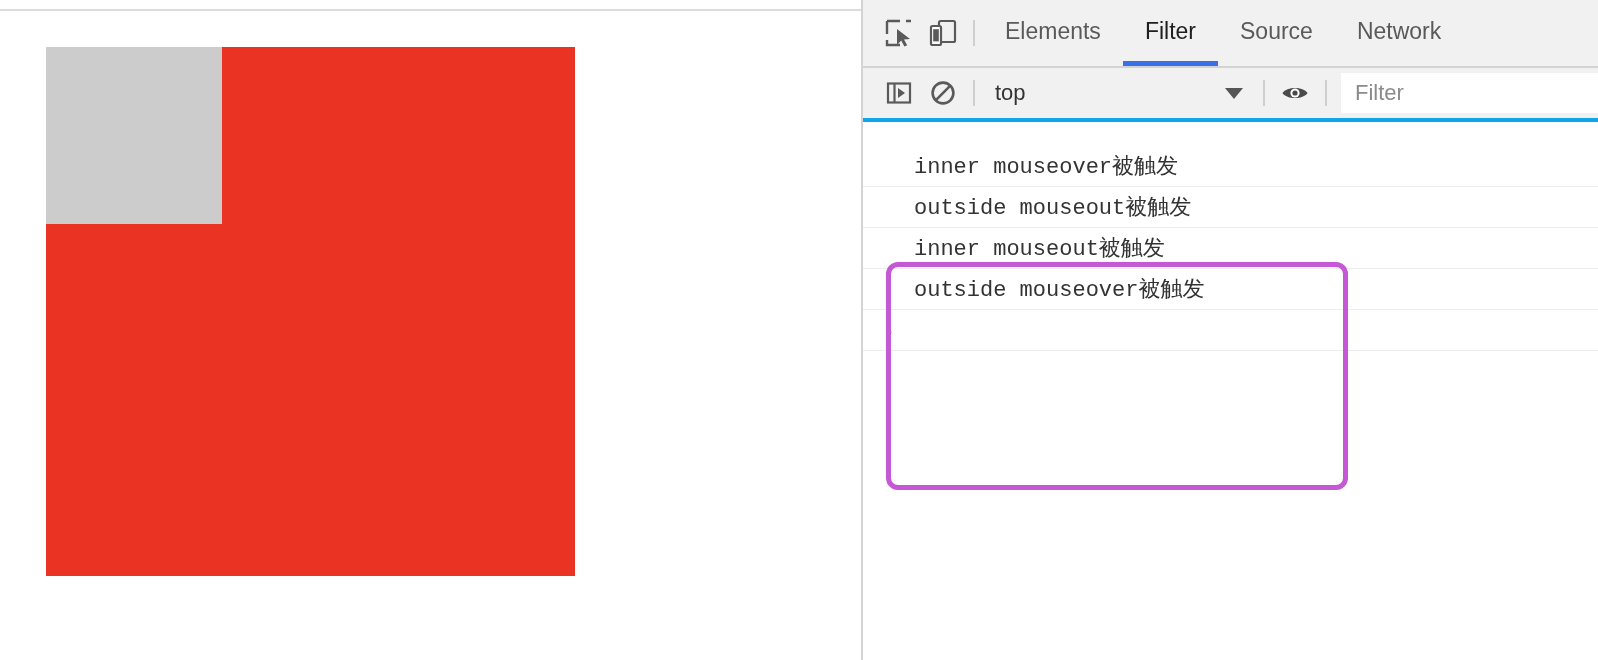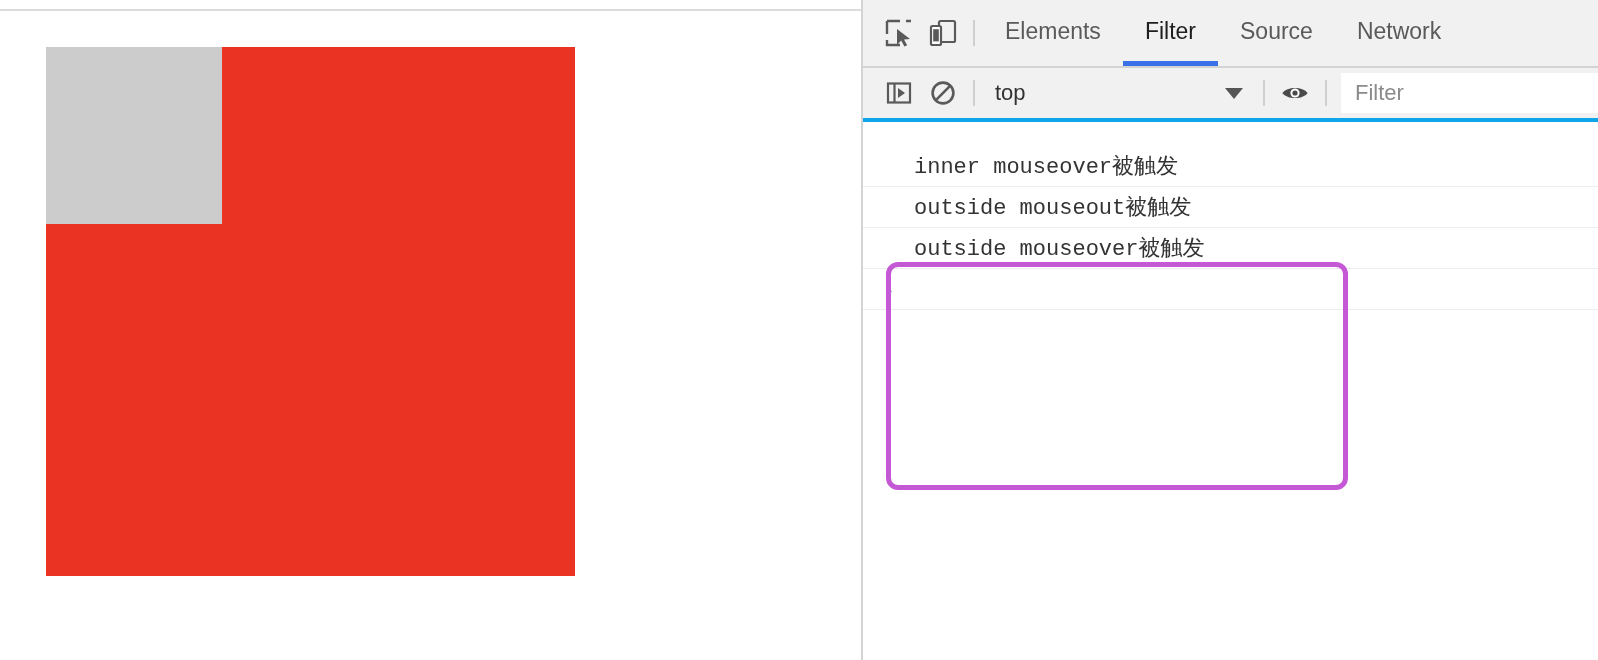--- a/index.html
+++ b/index.html
@@ -306,20 +306,23 @@
     </div>
 
     <div id="console-list">
       <div class="console-row">
         <span class="console-msg">inner mouseover被触发</span>
       </div>
       <div class="console-row">
         <span class="console-msg">outside mouseout被触发</span>
       </div>
       <div class="console-row">
+        <span class="console-msg">inner mouseout被触发</span>
+      </div>
+      <div class="console-row">
         <span class="console-msg">outside mouseover被触发</span>
       </div>
       <div id="prompt-row">
         <span id="prompt-chevron">›</span>
       </div>
 
       <div id="annotation-box"></div>
     </div>
 
   </div>

